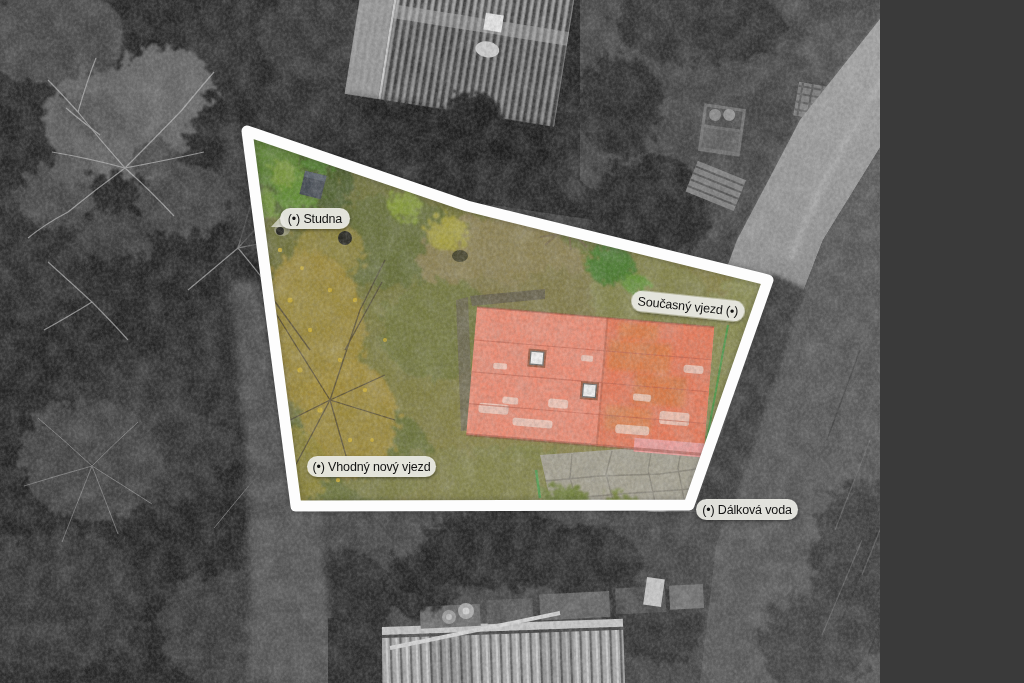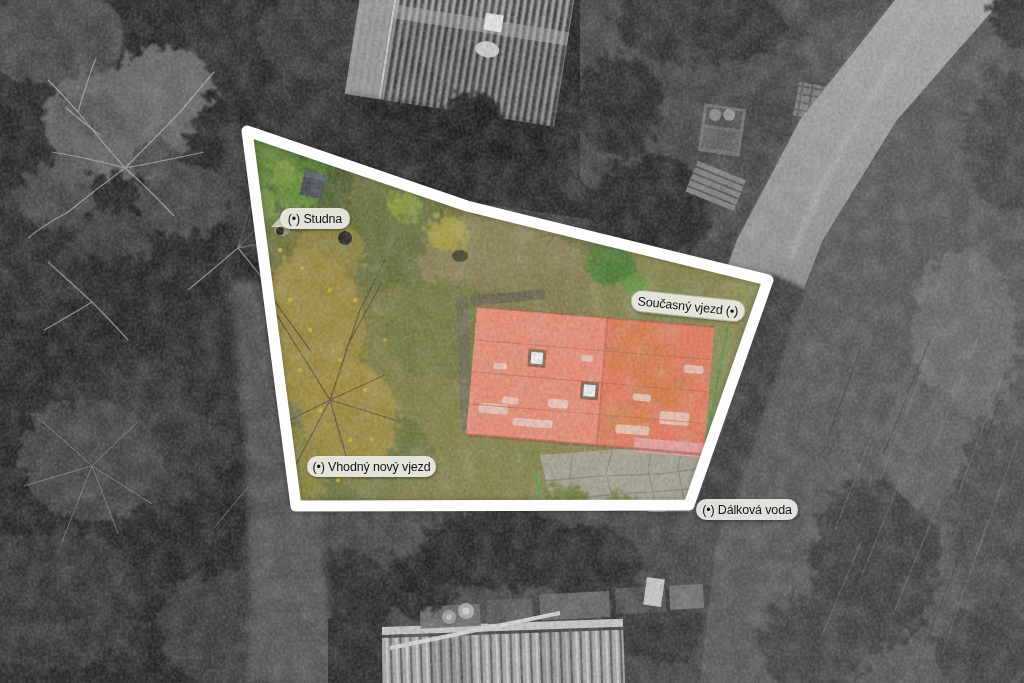--- a/index.html
+++ b/index.html
@@ -1,16 +1,16 @@
 <!DOCTYPE html>
 <html><head>
 <meta charset="utf-8">
 <style>
   html,body{margin:0;padding:0;background:#3a3a3a;}
-  #stage{position:relative;width:1024px;height:683px;overflow:hidden;font-family:"Liberation Sans",sans-serif;}
+  #stage{position:relative;width:880px;height:683px;overflow:hidden;font-family:"Liberation Sans",sans-serif;}
   svg{display:block;}
 </style>
 </head>
 <body>
 <div id="stage">
 <svg width="1024" height="683" viewBox="0 0 1024 683">
 <defs>
   <filter id="speck" x="0" y="0" width="100%" height="100%">
     <feTurbulence type="fractalNoise" baseFrequency="0.35 0.3" numOctaves="4" seed="8" stitchTiles="stitch"></feTurbulence>
     <feColorMatrix type="matrix" values="0 0 0 0 0.78  0 0 0 0 0.78  0 0 0 0 0.78  0.9 0 0 0 -0.28"></feColorMatrix>

